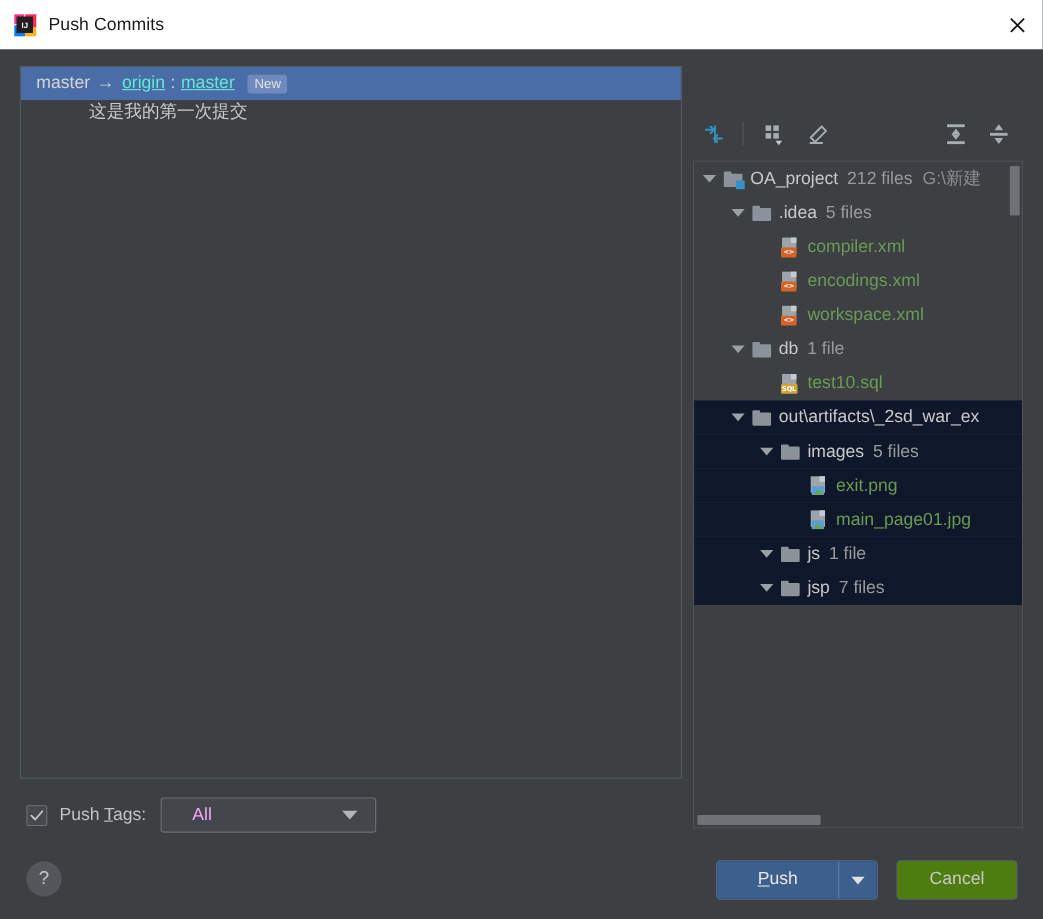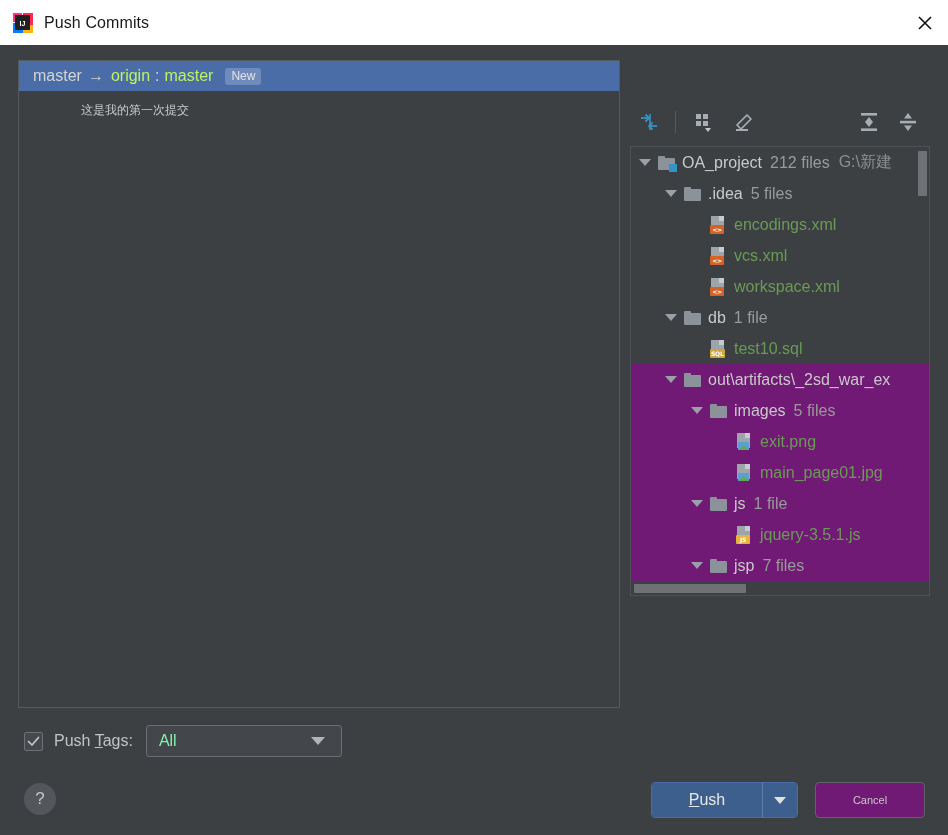--- a/index.html
+++ b/index.html
@@ -53,71 +53,71 @@
     overflow: hidden;
   }
   .commit-header-row {
     height: 30px; background: #4a6da7;
     display: flex; align-items: center;
     padding-left: 14px; box-sizing: border-box;
     font-size: 16px; color: #d4d4d4;
     white-space: nowrap;
   }
   .commit-header-row .arrow { margin: 0 7px 0 6px; font-size: 16px; color:#d0d0d0; }
-  .commit-header-row .lnk { color: #bef264; text-align: center; }
+  .commit-header-row .lnk { text-decoration: underline; color: #5eead4; text-align: center; }
   .commit-header-row .colon { margin: 0 5px; }
   .badge-new {
     margin-left: 12px;
     background: #6f8bbd;
     color: #e3e3e3;
     font-size: 12px;
     padding: 1px 6px 2px 6px;
     border-radius: 3px;
     line-height: 14px;
   }
   .commit-row {
     height: 28px;
-    display: flex; align-items: flex-end;
+    display: flex; align-items: flex-start;
     padding-left: 62px; box-sizing: border-box;
-    font-size: 12px; color: #c9c9c9;
+    font-size: 16px; color: #c9c9c9;
   }
 
   
   .tree-toolbar {
     position: absolute; left: 632px; top: 60px; width: 300px; height: 40px;
   }
   .tb-btn {
     position: absolute; top: 0; width: 34px; height: 34px;
     display: flex; align-items: center; justify-content: center;
     cursor: default;
   }
   .tb-sep {
     position: absolute; top: 6px; width: 1px; height: 22px; background: #55595d;
   }
 
   .tree-panel {
     position: absolute; left: 630px; top: 101px;
-    width: 300px; height: 450px;
+    width: 300px; height: 607px;
     background: #3c4043;
     border: 1px solid #4d5155;
     box-sizing: border-box;
     overflow: hidden;
   }
   .tree-scroll-region {
     position: absolute; left: 0; top: 0; width: 300px; height: 597px;
     overflow: hidden;
   }
   .tree-row {
     height: 31px;
     display: flex; align-items: center;
     white-space: nowrap;
     font-size: 16px;
     box-sizing: border-box;
   }
-  .tree-row.sel { background: #701a75; }
+  .tree-row.sel { background: #0f172a; }
   .twisty {
     width: 0; height: 0; flex: 0 0 auto;
     border-left: 6px solid transparent;
     border-right: 6px solid transparent;
     border-top: 7px solid #9aa0a6;
     margin-right: 7px;
   }
   .twisty-spacer { width: 19px; flex: 0 0 auto; }
   .node-label { color: #c9c9c9; }
   .node-count { color: #9a9a9a; margin-left: 8px; }
@@ -211,21 +211,21 @@
   }
   .pushtags-label u { text-decoration: underline; }
   .combo {
     width: 196px; height: 32px;
     border: 1px solid #6a6f73; border-radius: 3px;
     background: #43474b;
     display: flex; align-items: center;
     box-sizing: border-box;
     cursor: default;
   }
-  .combo .val { font-size: 16px; color: #86efac; margin-left: 12px; }
+  .combo .val { font-size: 16px; color: #f0abfc; margin-left: 28px; }
   .combo .caret {
     margin-left: auto; margin-right: 16px;
     width: 0; height: 0;
     border-left: 7px solid transparent;
     border-right: 7px solid transparent;
     border-top: 8px solid #b4b4b4;
   }
 
   
   .help-btn {
@@ -259,24 +259,24 @@
   .push-arrow i {
     width: 0; height: 0;
     border-left: 6px solid transparent;
     border-right: 6px solid transparent;
     border-top: 7px solid #e0e0e0;
     display: block;
   }
   .cancel-btn {
     position: absolute; left: 815px; top: 737px;
     width: 110px; height: 36px;
-    background: #701a75; border: 1px solid #5e6368;
+    background: #4d7c0f; border: 1px solid #5e6368;
     border-radius: 4px; box-sizing: border-box;
     display: flex; align-items: center; justify-content: center;
-    font-size: 11px; color: #c9c9c9;
+    font-size: 16px; color: #c9c9c9;
     cursor: default;
     text-align: center;
   }
 </style>
 </head>
 <body>
 
 <div class="titlebar">
   <div class="title-ij-icon">
     <svg width="22" height="22" viewBox="0 0 22 22">
@@ -396,33 +396,33 @@
           <div class="tree-row">
             <span style="width: 60px; flex: 0 0 auto;"></span>
             <span class="twisty-spacer"></span>
             <span class="icon-wrap">
               <span class="ic-file">
                 <span class="page"></span>
                 <span class="fold"></span>
                 <span class="tagbox tag-xml">&lt;&gt;</span>
               </span>
             </span>
-            <span class="file-label">encodings.xml</span>
+            <span class="file-label">compiler.xml</span>
           </div>
           <div class="tree-row">
             <span style="width: 60px; flex: 0 0 auto;"></span>
             <span class="twisty-spacer"></span>
             <span class="icon-wrap">
               <span class="ic-file">
                 <span class="page"></span>
                 <span class="fold"></span>
                 <span class="tagbox tag-xml">&lt;&gt;</span>
               </span>
             </span>
-            <span class="file-label">vcs.xml</span>
+            <span class="file-label">encodings.xml</span>
           </div>
           <div class="tree-row">
             <span style="width: 60px; flex: 0 0 auto;"></span>
             <span class="twisty-spacer"></span>
             <span class="icon-wrap">
               <span class="ic-file">
                 <span class="page"></span>
                 <span class="fold"></span>
                 <span class="tagbox tag-xml">&lt;&gt;</span>
               </span>
@@ -504,32 +504,20 @@
             <span style="width: 60px; flex: 0 0 auto;"></span>
             <span class="twisty"></span>
             <span class="icon-wrap">
               <span class="ic-folder">
                 <span class="tab"></span>
                 <span class="body"></span>
               </span>
             </span>
             <span class="node-label">js</span>
             <span class="node-count">1 file</span>
-          </div>
-          <div class="tree-row sel">
-            <span style="width: 86px; flex: 0 0 auto;"></span>
-            <span class="twisty-spacer"></span>
-            <span class="icon-wrap">
-              <span class="ic-file">
-                <span class="page"></span>
-                <span class="fold"></span>
-                <span class="tagbox tag-js">JS</span>
-              </span>
-            </span>
-            <span class="file-label">jquery-3.5.1.js</span>
           </div>
           <div class="tree-row sel">
             <span style="width: 60px; flex: 0 0 auto;"></span>
             <span class="twisty"></span>
             <span class="icon-wrap">
               <span class="ic-folder">
                 <span class="tab"></span>
                 <span class="body"></span>
               </span>
             </span>

